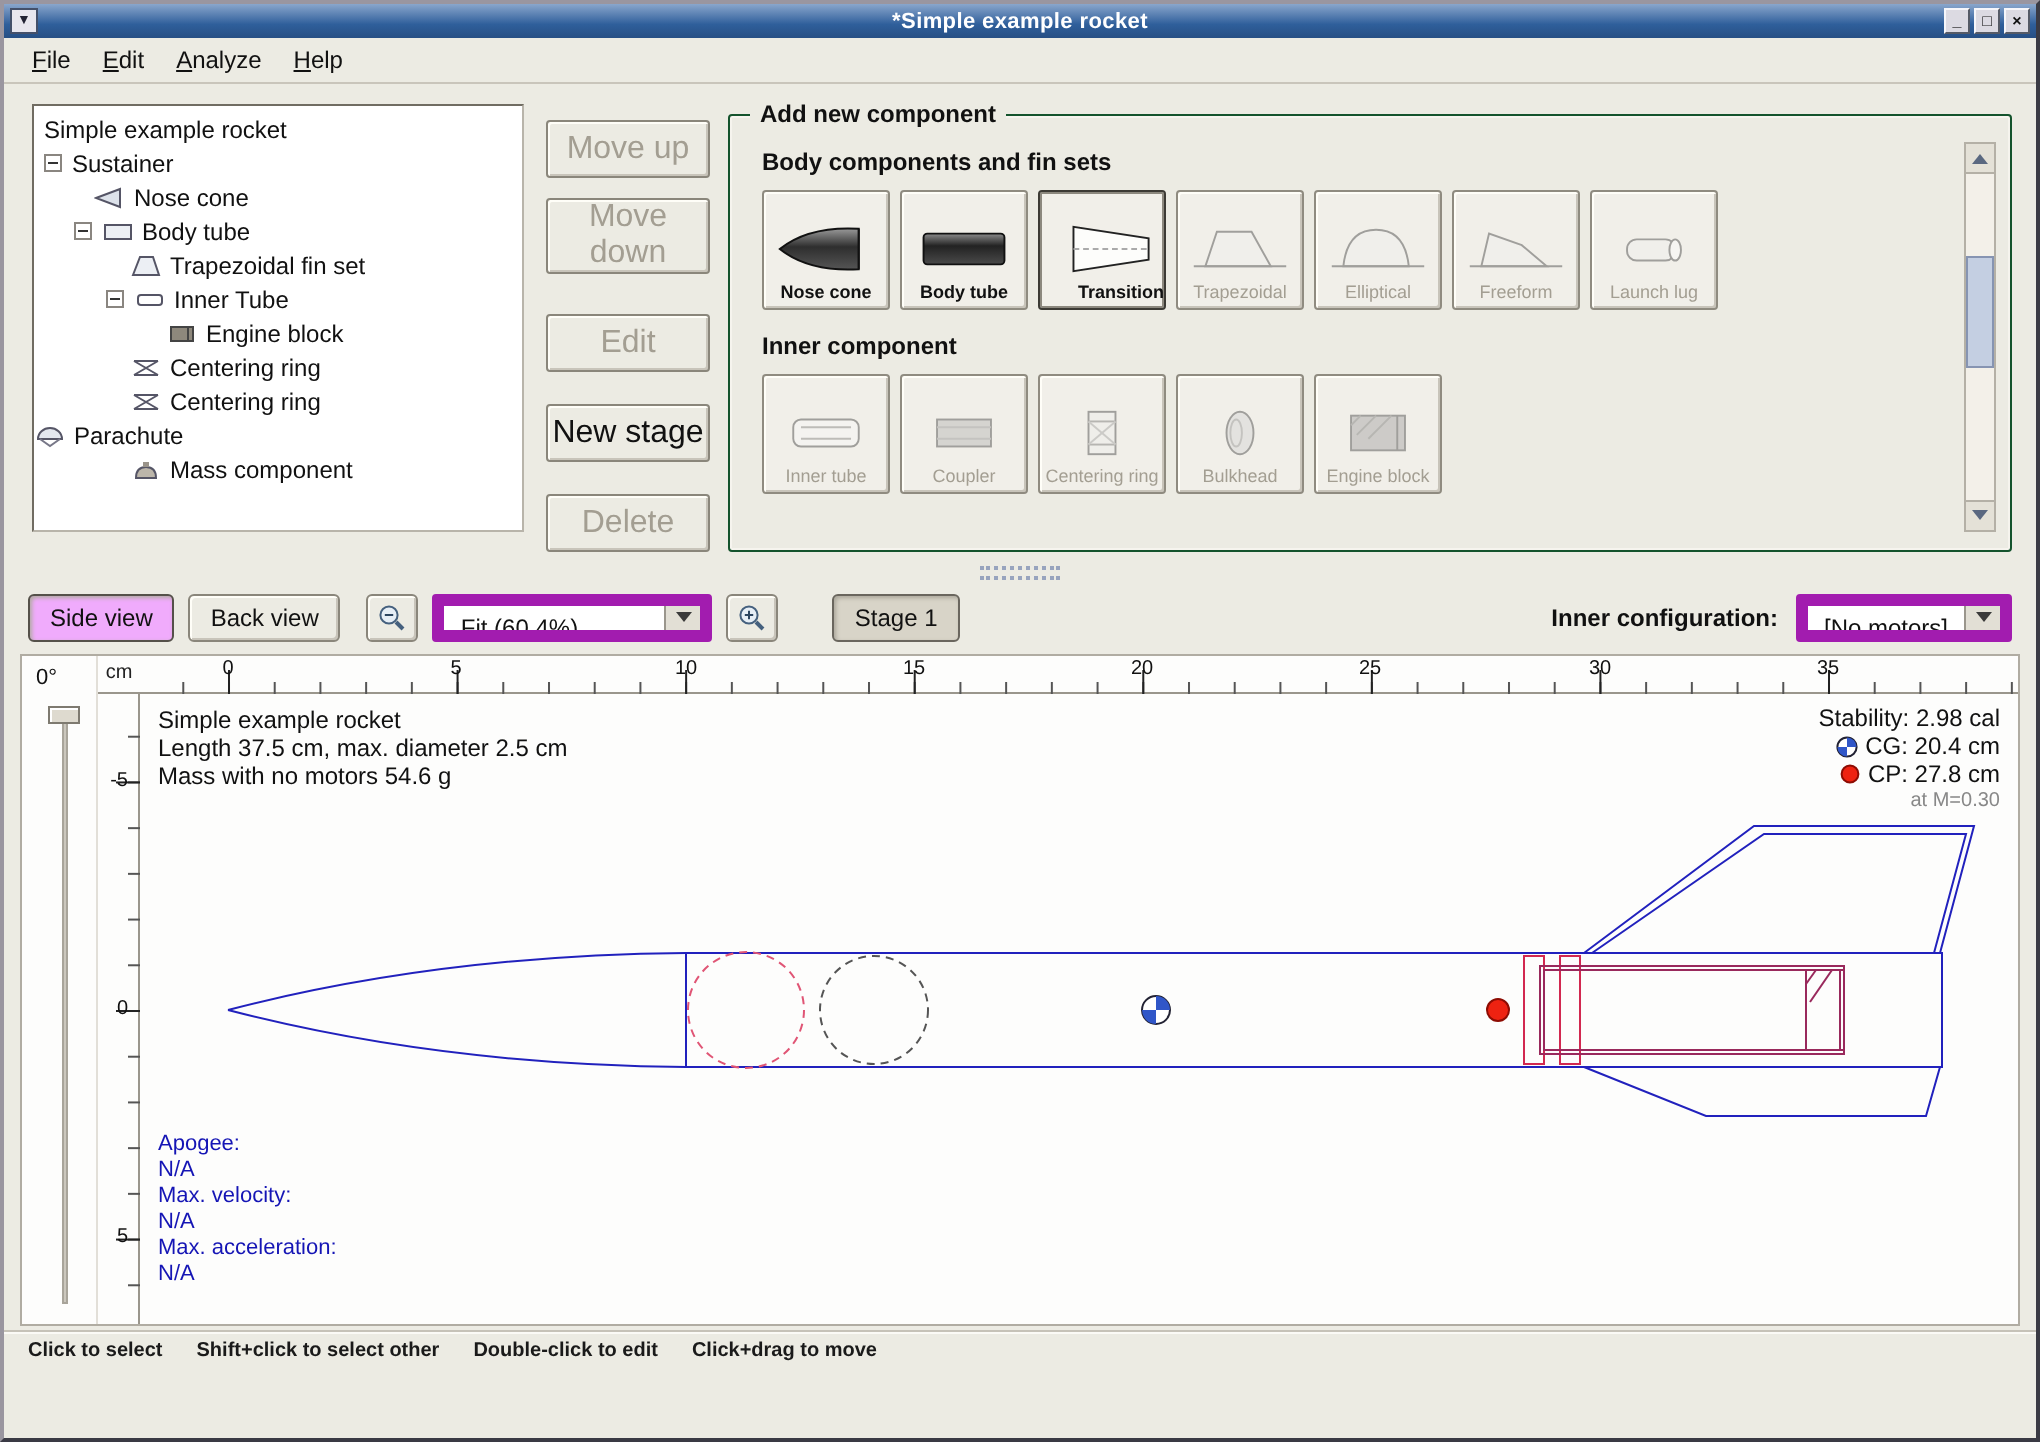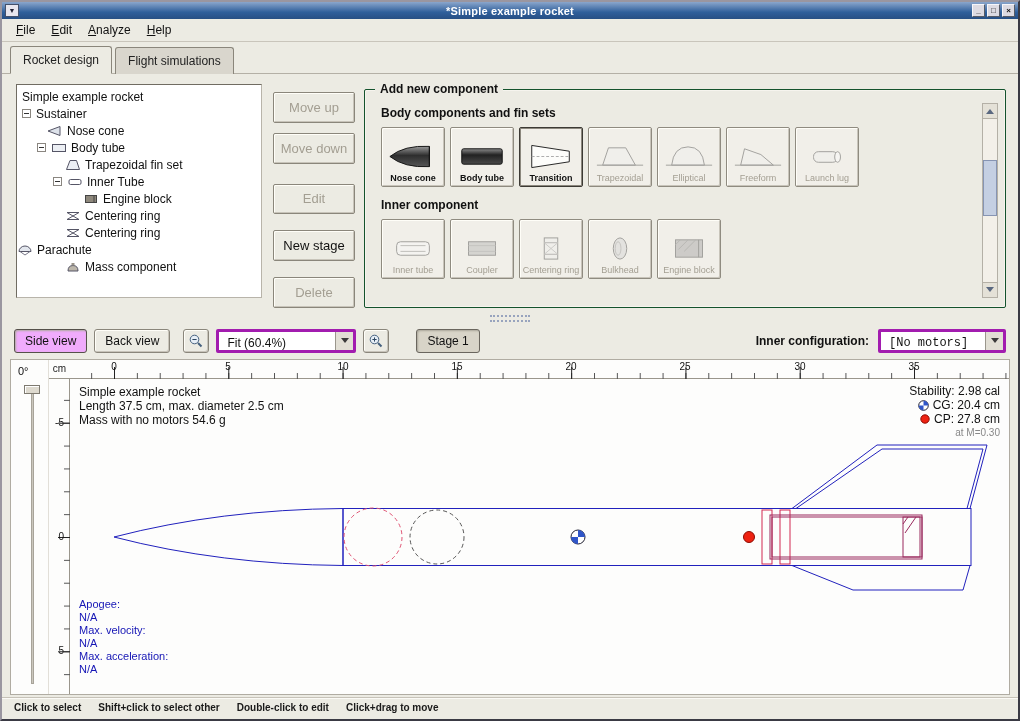--- a/index.html
+++ b/index.html
@@ -25,60 +25,60 @@
 
   
   .design-panel { height:238px; display:flex; padding:10px 12px 4px 14px; }
   .tree-box { width:246px; height:214px; background:#fff; border:1px solid; border-color:#706c62 #b8b4aa #b8b4aa #706c62; padding:3px 0 0 0; overflow:hidden; }
   .tree-row { display:flex; align-items:center; height:17px; white-space:nowrap; font-size:12px; color:#111; }
   .expander { width:9px; height:9px; border:1px solid #8a8680; background:#fff; position:relative; margin-right:5px; flex:0 0 auto; }
   .expander::before { content:""; position:absolute; left:1px; right:1px; top:3px; border-top:1px solid #333; }
   .ticon { width:16px; height:12px; margin-right:4px; flex:0 0 auto; }
   
   .action-col { width:102px; padding:8px 9px 0 11px; display:flex; flex-direction:column; }
-  .act-btn { height:41px; font-size:13px; font-family:"Liberation Sans",sans-serif; background:#ecebe3; border:1px solid #8a867b; box-shadow:inset 1px 1px 0 #fffef8, inset -1px -1px 0 #c8c4ba; border-radius:2px; color:#111; }
+  .act-btn { height:41px; font-size:16px; font-family:"Liberation Sans",sans-serif; background:#ecebe3; border:1px solid #8a867b; box-shadow:inset 1px 1px 0 #fffef8, inset -1px -1px 0 #c8c4ba; border-radius:2px; color:#111; }
   .act-btn.disabled { color:#a39e92; }
   .g10{margin-bottom:10px;} .g20{margin-bottom:20px;} .g16{margin-bottom:16px;}
 
   
   .palette { flex:1; position:relative; border:1px solid #14532d; box-shadow:inset 0 0 0 1px #f6f4ee; border-radius:2px; margin-top:5px; padding:14px 30px 4px 16px; }
   .palette-title { position:absolute; top:-8px; left:10px; background:#ecebe3; padding:0 5px; font-size:12px; font-weight:bold; color:#111; }
   .section-label { font-size:12px; font-weight:bold; color:#111; margin:2px 0 7px; }
   .comp-row { display:flex; gap:5px; margin-bottom:11px; }
   .comp-btn { width:64px; height:60px; background:#f1efe9; border:1px solid #8f8b80; box-shadow:inset 1px 1px 0 #fffef8, inset -1px -1px 0 #c8c4ba; border-radius:2px; display:flex; flex-direction:column; align-items:center; justify-content:flex-end; padding-bottom:3px; }
-  .comp-btn.focus { border-color:#3c3a34; box-shadow:inset 0 0 0 1px #8c887e; }
+  .comp-btn.focus { border-color:#3c3a34; box-shadow:inset 0 0 0 1px #8c887e;align-items:flex-end; }
   .cicon { width:52px; height:29px; margin-bottom:2px; }
   .clbl { font-size:9px; line-height:10px; text-align:center; color:#111; font-weight:bold; }
   .comp-btn.disabled .clbl { color:#a39e92; font-weight:normal; }
   .comp-btn.disabled .cicon { opacity:.42; filter:grayscale(1); }
   .vscroll { position:absolute; right:7px; top:13px; bottom:9px; width:16px; background:#f3f0e9; border:1px solid #b4b0a6; }
   .sb-btn { height:15px; background:#e4e1d7; border-bottom:1px solid #b4b0a6; display:flex; align-items:center; justify-content:center; }
   .sb-btn.bottom { position:absolute; bottom:0; left:0; right:0; border-top:1px solid #b4b0a6; border-bottom:none; }
   .tri-up { width:0; height:0; border:4px solid transparent; border-bottom:5px solid #5a6880; margin-top:-3px; }
   .tri-down { width:0; height:0; border:4px solid transparent; border-top:5px solid #5a6880; margin-bottom:-3px; }
   .sb-thumb { position:absolute; left:0; right:0; top:56px; height:56px; background:#c4cfe2; border:1px solid #8694b2; }
 
   
   .splitter { height:12px; display:flex; align-items:center; justify-content:center; }
   .split-dots { width:40px; height:7px; border-top:2px dotted #98a4be; border-bottom:2px dotted #98a4be; }
 
   
   .viewbar { height:33px; display:flex; align-items:center; padding:0 12px; gap:7px; }
   .tb-btn { height:24px; padding:0 10px; font-size:12px; font-family:"Liberation Sans",sans-serif; background:#ecebe3; border:1px solid #8a867b; box-shadow:inset 1px 1px 0 #fffef8, inset -1px -1px 0 #c8c4ba; border-radius:3px; color:#111; }
   .tb-btn.selected { background:#f0abfc; border-color:#55514a; box-shadow:inset 1px 1px 2px #b0aca0; }
   .icon-btn { width:26px; height:24px; padding:0; display:flex; align-items:center; justify-content:center; }
-  .combo { height:24px; display:flex; align-items:stretch; border:3px solid #a21caf; background:#fff; border-radius:2px; overflow:hidden; }
+  .combo { height:24px; display:flex; align-items:stretch; border:6px solid #a21caf; background:#fff; border-radius:2px; overflow:hidden; }
   .combo .val { padding:4px 8px 0; font-size:12px; color:#111; white-space:nowrap; }
   .combo .arrow { width:18px; margin-left:auto; background:#e2dfd5; border-left:1px solid #9a968c; display:flex; align-items:center; justify-content:center; }
   .arr { width:0; height:0; border:4px solid transparent; border-top:5px solid #3a3a3a; margin-top:4px; }
   .zoom-combo { width:140px; }
   .stage-btn { margin-left:20px; background:#d8d4c8; border-color:#6a665e; box-shadow:inset 1px 1px 2px #aaa69a; }
   .spacer { flex:1; }
   .motor-label { font-size:12px; font-weight:bold; color:#111; margin-right:2px; }
-  .motor-combo { width:128px;font-family:Liberation Mono, monospace; }
+  .motor-combo { width:108px; }
 
   
   .view-wrap { margin:2px 8px; height:336px; background:#fdfdfc; border:1px solid #b0aca2; display:flex; }
   .rot-strip { width:38px; position:relative; border-right:1px solid #e2dfd8; }
   .rot-label { position:absolute; top:5px; left:7px; font-size:11px; color:#111; }
   .rot-track { position:absolute; left:20px; top:28px; bottom:10px; width:3px; background:#cbc7bd; border:1px solid #a8a49a; }
   .rot-thumb { position:absolute; left:13px; top:25px; width:16px; height:9px; background:#dedacf; border:1px solid #7e7a70; box-shadow:inset 1px 1px 0 #fff; }
   .plot { flex:1; display:flex; flex-direction:column; }
   .ruler-row { height:19px; display:flex; border-bottom:1px solid #9a968c; }
   .corner { width:21px; font-size:10px; color:#222; display:flex; align-items:flex-start; justify-content:center; padding-top:3px; }
@@ -114,24 +114,20 @@
     </div>
   </div>
 
   <div class="menubar">
     <div class="menu-item"><span class="mkey">F</span><span>ile</span></div>
     <div class="menu-item"><span class="mkey">E</span><span>dit</span></div>
     <div class="menu-item"><span class="mkey">A</span><span>nalyze</span></div>
     <div class="menu-item"><span class="mkey">H</span><span>elp</span></div>
   </div>
 
-  <div class="tabbar">
-    <div class="tab active">Rocket design</div>
-    <div class="tab">Flight simulations</div>
-  </div>
 
   <div class="design-panel">
 
     <div class="tree-box">
       <div class="tree-row" style="padding-left:5px">
         <span>Simple example rocket</span>
       </div>
       <div class="tree-row" style="padding-left:5px">
         <span class="expander"></span>
         <span>Sustainer</span>

